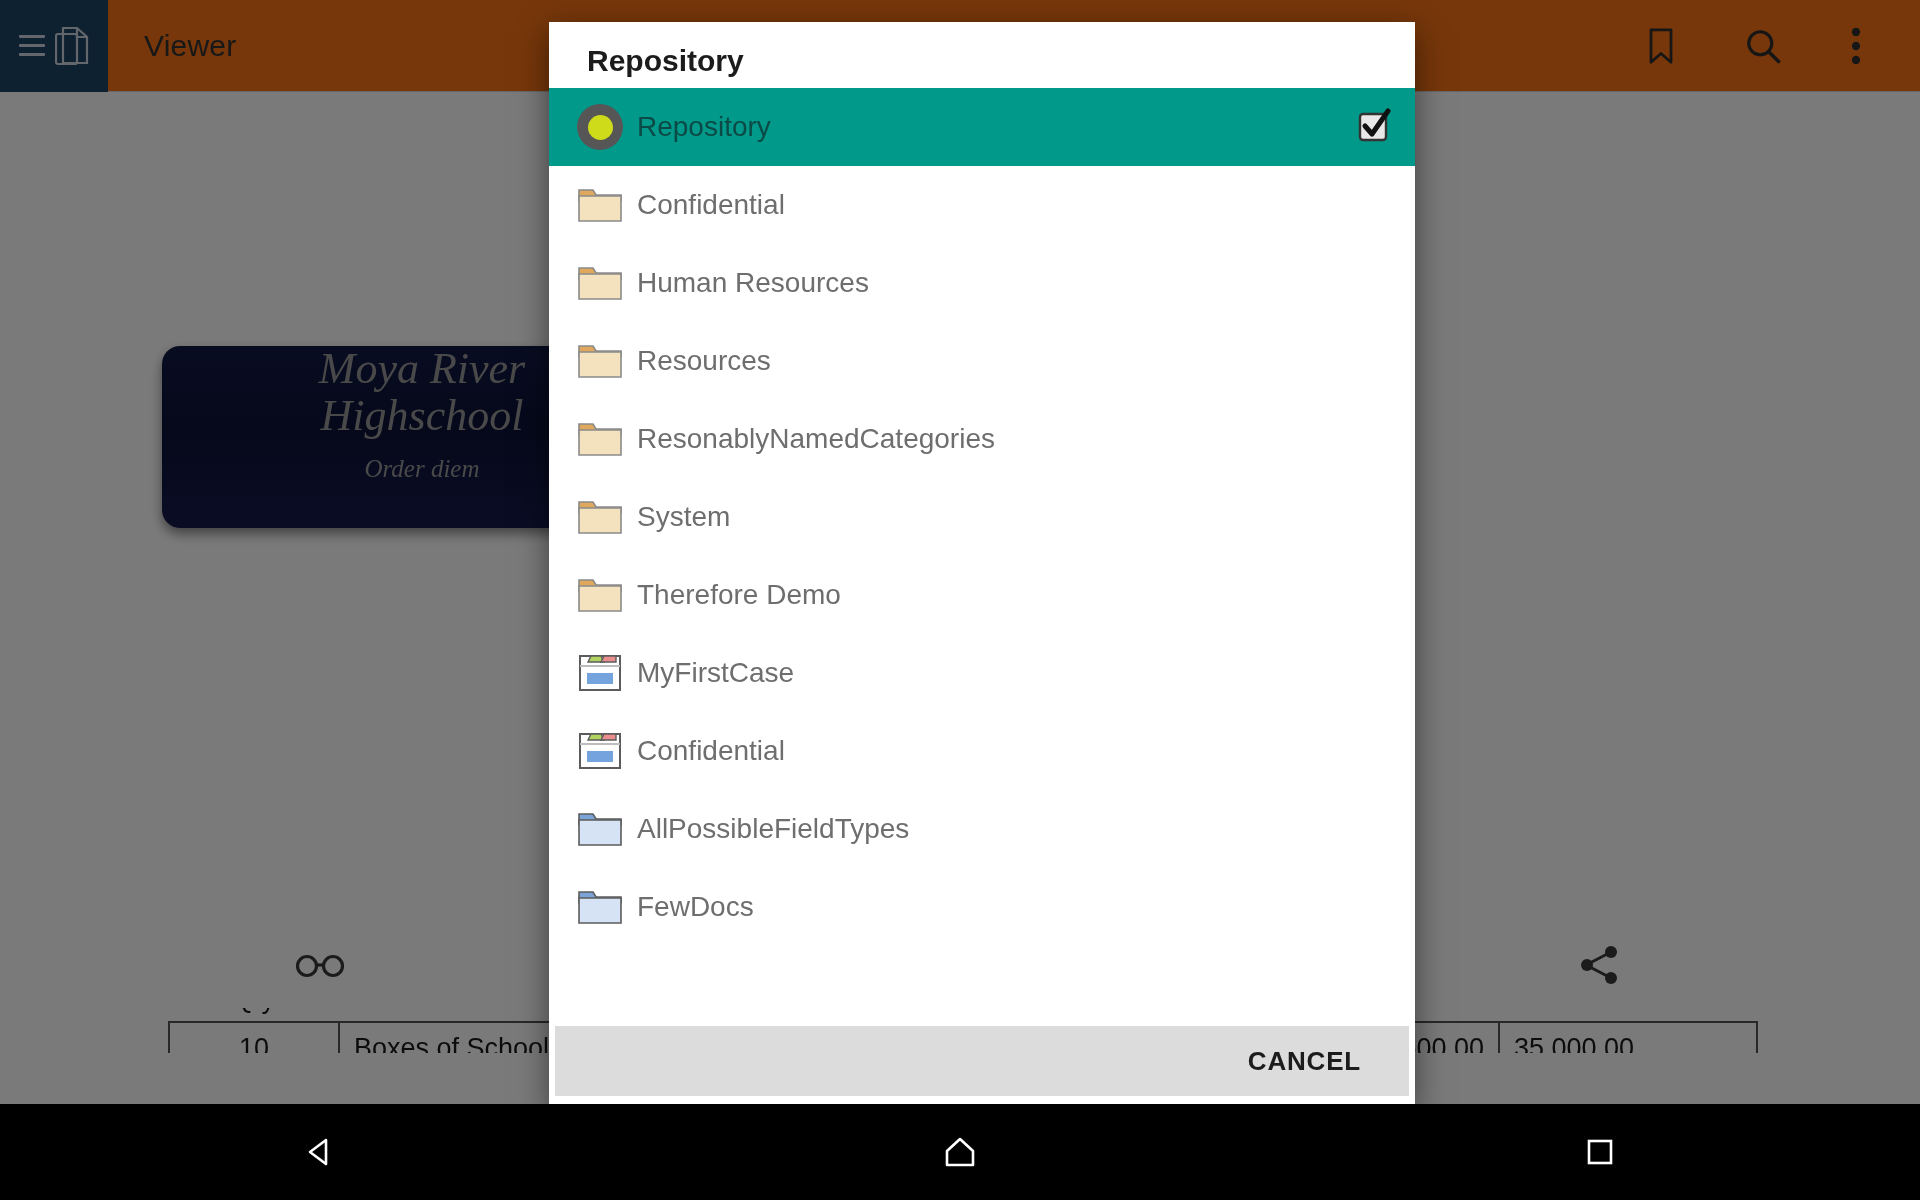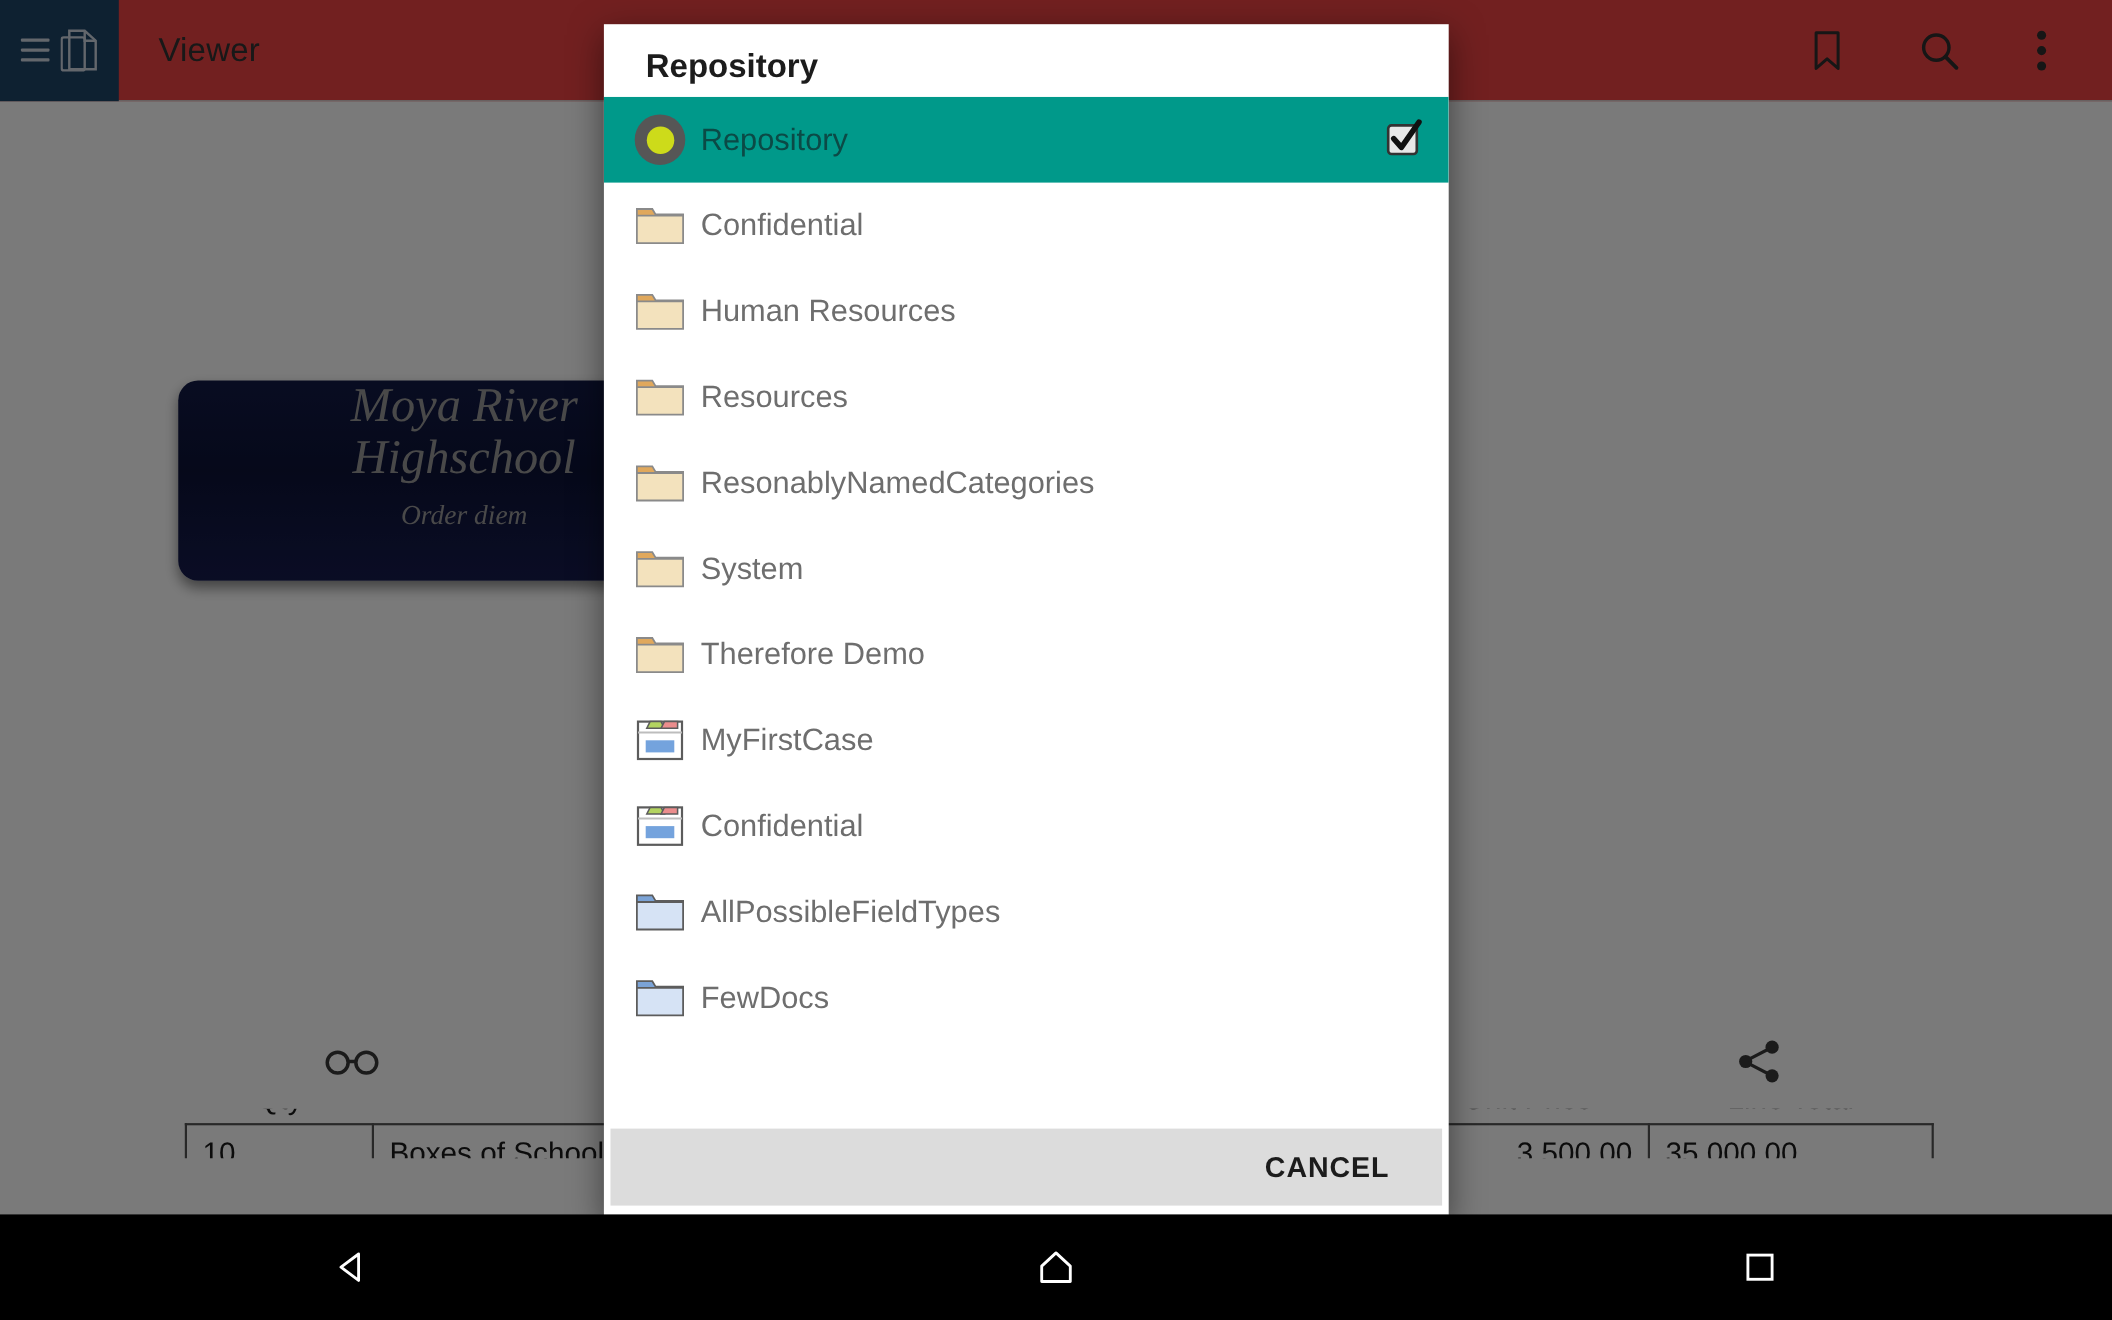--- a/index.html
+++ b/index.html
@@ -19,21 +19,21 @@
   }
   #dimmer {
     position: absolute; left: 0; top: 0; width: 1920px; height: 1104px;
     background: rgba(0,0,0,0.52);
     z-index: 40;
   }
 
   
   #appbar {
     position: absolute; left: 0; top: 0; width: 1920px; height: 92px;
-    background: #ef4444;
+    background: #f97316;
     display: flex; align-items: center;
     border-bottom: 1px solid #d8d8d8;
   }
   #appbar-brand {
     width: 108px; height: 92px; background: #1f4568;
     display: flex; align-items: center; justify-content: center; gap: 10px;
   }
   .hamburger { width: 26px; display: flex; flex-direction: column; gap: 6px; }
   .hamburger span { display:block; height: 3px; background: #cfd8e2; border-radius: 1px; }
   .appbar-title {
@@ -80,42 +80,42 @@
   #doc-table {
     position: absolute; left: 168px; top: 885px; width: 1590px;
     border-collapse: collapse; font-size: 27px; color: #1a1a1a;
   }
   #doc-table th {
     font-weight: normal; padding: 6px 14px; border: none; text-align: center;
   }
   #doc-table td {
     padding: 10px 14px; border: 2px solid #555; height: 52px;
   }
-  .col-qty { width: 170px; text-align: left; }
+  .col-qty { width: 170px; text-align: center; }
   .col-desc { text-align: left; }
   .col-price { width: 220px; text-align: right; }
   .col-total { width: 258px; text-align: left; }
 
   
   #bottom-toolbar {
     position: absolute; left: 0; bottom: 96px; width: 1920px; height: 86px;
     background: #ffffff; display: flex; align-items: center;
   }
   .bt-slot { flex: 1; display: flex; align-items: center; justify-content: center; }
 
   
   #navbar {
     position: absolute; left: 0; bottom: 0; width: 1920px; height: 96px;
     background: #000; display: flex; align-items: center; z-index: 60;
   }
   .nav-slot { flex: 1; display: flex; align-items: center; justify-content: center; }
 
   
   #dialog {
-    position: absolute; left: 549px; top: 22px; width: 768px; height: 1084px;
+    position: absolute; left: 549px; top: 22px; width: 866px; height: 1084px;
     background: #ffffff; z-index: 50;
     box-shadow: 0 10px 30px rgba(0,0,0,.5);
     display: flex; flex-direction: column;
   }
   #dialog-title {
     height: 66px; padding: 22px 0 0 38px;
     font-size: 30px; font-weight: bold; color: #1c1c1c;
   }
   #dialog-list { flex: 1; overflow: hidden; }
 

